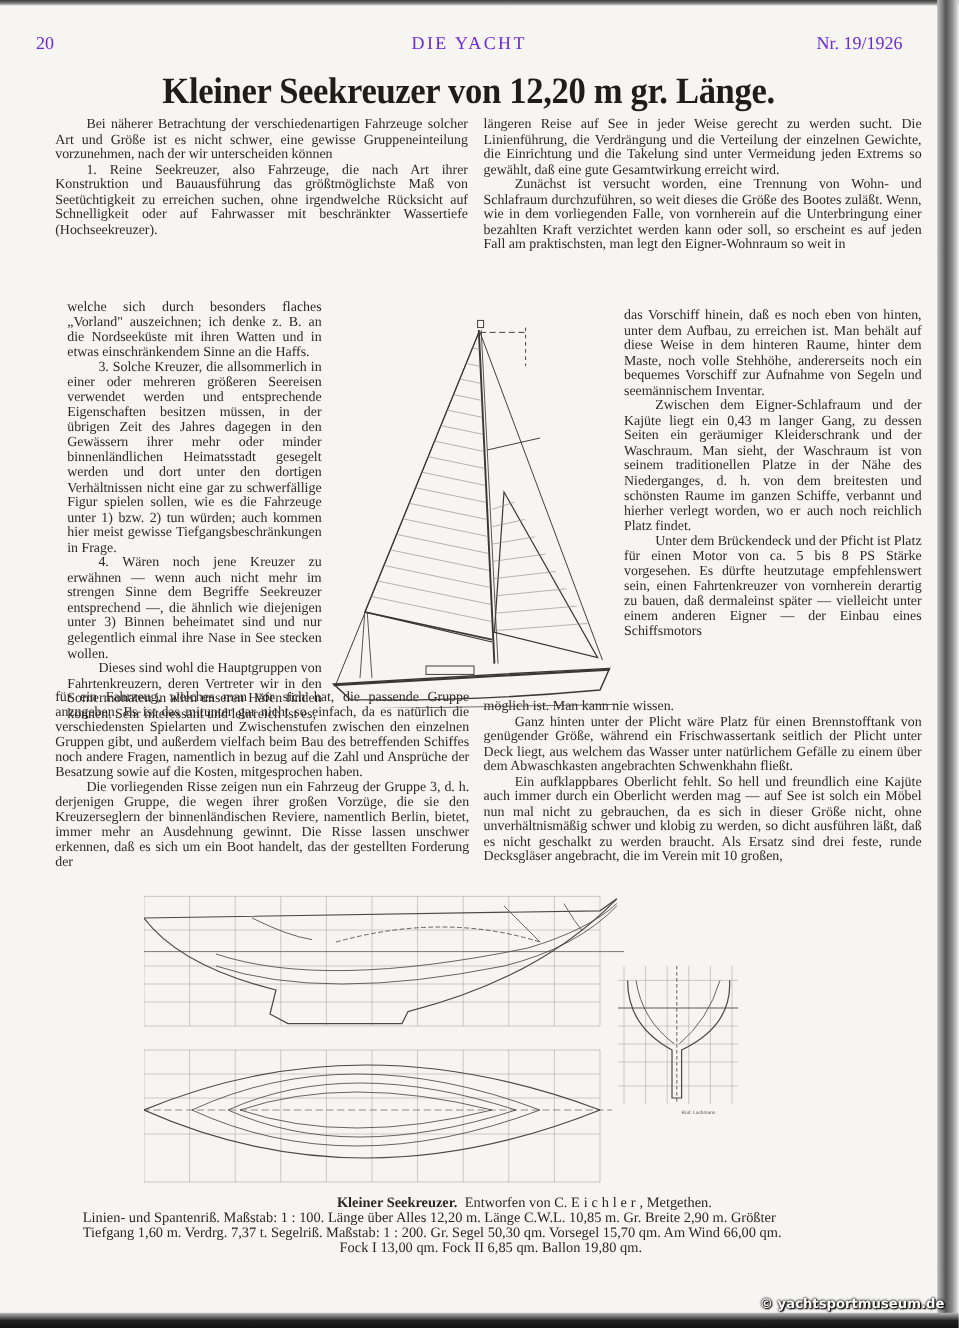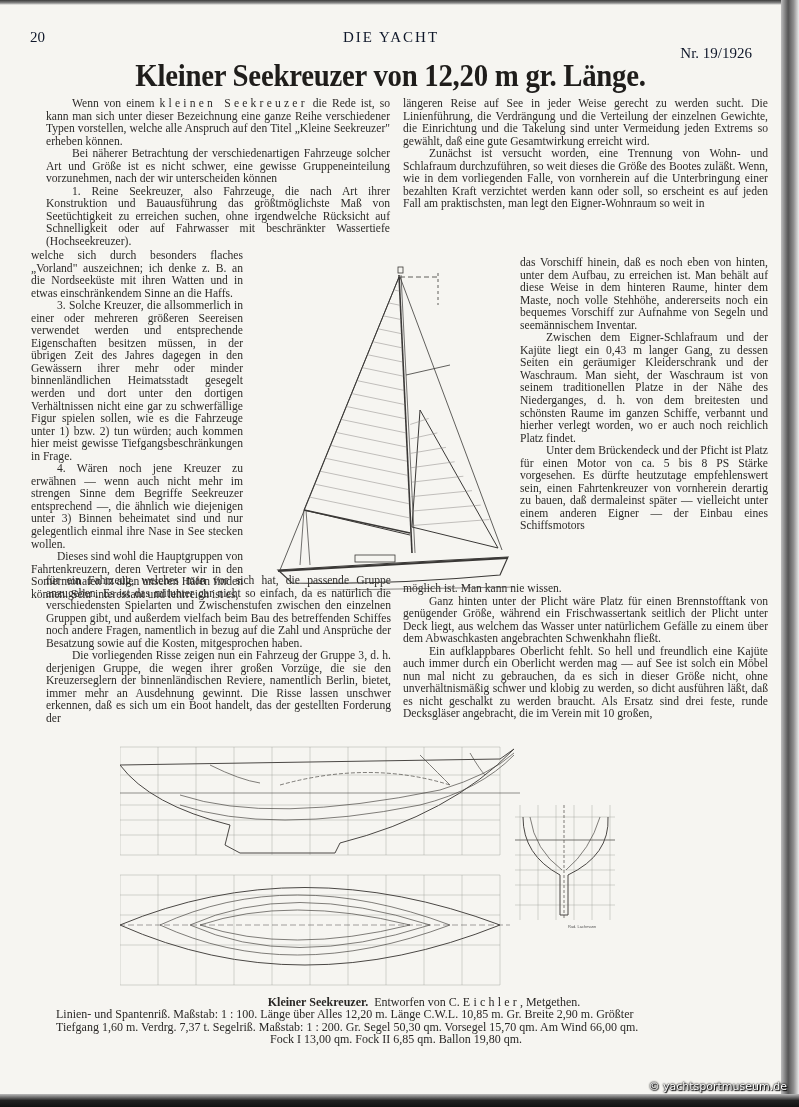--- a/index.html
+++ b/index.html
@@ -15,74 +15,73 @@
     background: #f6f5f1;
   }
   .top-shade { position:absolute; left:0; top:0; width:799px; height:5px;
     background: linear-gradient(#3a3a3a, #8a8a8a 60%, rgba(0,0,0,0)); }
   .right-edge { position:absolute; left:781px; top:0; width:18px; height:1107px;
     background: linear-gradient(90deg, #bdbdbd, #555 40%, #8f8f8f 70%, #eaeaea); }
   .bottom-edge { position:absolute; left:0; top:1094px; width:799px; height:13px;
     background: linear-gradient(#bbb, #222 50%, #111); }
 
   .running-head { position:absolute; top:29px; left:30px; width:722px; height:20px;
-    font-family: "Liberation Serif", serif; font-size:15px; color:#0f172a; }
+    font-family: "Liberation Serif", serif; font-size:15px; color:#6d28d9; }
   .rh-page { position:absolute; left:0; top:0; }
   .rh-title { position:absolute; left:0; width:100%; text-align:center; letter-spacing:2px; top:0; }
-  .rh-issue { position:absolute; right:0; top:16px;text-align:center; }
+  .rh-issue { position:absolute; right:0; top:0;text-align:center; }
 
   .headline { position:absolute; top:58px; left:0; width:781px; text-align:center;
     font-family: "Liberation Serif", serif; font-weight:bold; font-size:31px;
     letter-spacing:-0.3px; color:#1f1d1b; transform: scaleX(0.93); }
 
   .col { position:absolute; font-family:"Liberation Serif", serif; font-size:11.6px;
     line-height:12.55px; text-align:justify; color:#2c2a28; }
   .col p { margin:0; text-indent:26px; }
   .col p.noindent { text-indent:0; }
   .sp { letter-spacing:3.2px; }
 
   .col-left-top { left:46px; top:98px; width:344px; }
-  .col-left-narrow { left:31px; top:250px; width:212px; }
+  .col-left-narrow { left:56px; top:250px; width:212px; }
   .col-left-wide { left:46px; top:575px; width:345px; }
   .col-right-top { left:403px; top:98px; width:365px; }
   .col-right-narrow { left:520px; top:257px; width:248px; }
   .col-right-wide { left:403px; top:583px; width:365px; }
 
   .sailplan { position:absolute; left:270px; top:265px; width:250px; height:325px; }
   .lines { position:absolute; left:120px; top:745px; width:560px; height:250px; }
 
-  .caption { position:absolute; left:44px; top:996px; width:740px;
+  .caption { position:absolute; left:57px; top:996px; width:740px;
     font-family:"Liberation Serif", serif; font-size:12px; line-height:12.4px; color:#2a2826; }
   .caption .cap-title-row { text-align:center; padding-left:20px; }
   .caption b { font-weight:bold; }
   .cap-line { white-space:nowrap; padding-left:12px; }
   .cap-line3 { padding-left:226px; }
 
   .watermark { position:absolute; right:12px; top:1080px; font-family:"DejaVu Sans", sans-serif;
-    font-size:11px; font-weight:normal; color:#fff;
+    font-size:11px; font-weight:bold; color:#fff;
     text-shadow: 0 0 2px #000, 0 0 2px #000, 1px 1px 1px #000; }
 </style>
 </head>
 <body>
 
 <div class="page"></div>
 <div class="top-shade"></div>
 <div class="right-edge"></div>
 <div class="bottom-edge"></div>
 
 <div class="running-head">
   <span class="rh-page">20</span>
   <span class="rh-title">DIE YACHT</span>
   <span class="rh-issue">Nr. 19/1926</span>
 </div>
 
 <h1 class="headline" style="margin:0;">Kleiner Seekreuzer von 12,20 m gr. Länge.</h1>
 
 <div class="col col-left-top">
-    <p>Wenn von einem <span class="sp">kleinen Seekreuzer</span> die Rede ist, so kann man sich unter dieser Bezeichnung eine ganze Reihe verschiedener Typen vorstellen, welche alle Anspruch auf den Titel „Kleine Seekreuzer" erheben können.</p>
     <p>Bei näherer Betrachtung der verschiedenartigen Fahrzeuge solcher Art und Größe ist es nicht schwer, eine gewisse Gruppeneinteilung vorzunehmen, nach der wir unterscheiden können</p>
     <p>1. Reine Seekreuzer, also Fahrzeuge, die nach Art ihrer Konstruktion und Bauausführung das größtmöglichste Maß von Seetüchtigkeit zu erreichen suchen, ohne irgendwelche Rücksicht auf Schnelligkeit oder auf Fahrwasser mit beschränkter Wassertiefe (Hochseekreuzer).</p>
   </div>
 <div class="col col-left-narrow">
     <p class="noindent">welche sich durch besonders flaches „Vorland" auszeichnen; ich denke z. B. an die Nordseeküste mit ihren Watten und in etwas einschränkendem Sinne an die Haffs.</p>
     <p>3. Solche Kreuzer, die allsommerlich in einer oder mehreren größeren Seereisen verwendet werden und entsprechende Eigenschaften besitzen müssen, in der übrigen Zeit des Jahres dagegen in den Gewässern ihrer mehr oder minder binnenländlichen Heimatsstadt gesegelt werden und dort unter den dortigen Verhältnissen nicht eine gar zu schwerfällige Figur spielen sollen, wie es die Fahrzeuge unter 1) bzw. 2) tun würden; auch kommen hier meist gewisse Tiefgangsbeschränkungen in Frage.</p>
     <p>4. Wären noch jene Kreuzer zu erwähnen — wenn auch nicht mehr im strengen Sinne dem Begriffe Seekreuzer entsprechend —, die ähnlich wie diejenigen unter 3) Binnen beheimatet sind und nur gelegentlich einmal ihre Nase in See stecken wollen.</p>
     <p>Dieses sind wohl die Hauptgruppen von Fahrtenkreuzern, deren Vertreter wir in den Somermonaten in allen unseren Häfen finden können. Sehr interessant und lehrreich ist es,</p>
   </div>
 <div class="col col-left-wide">

